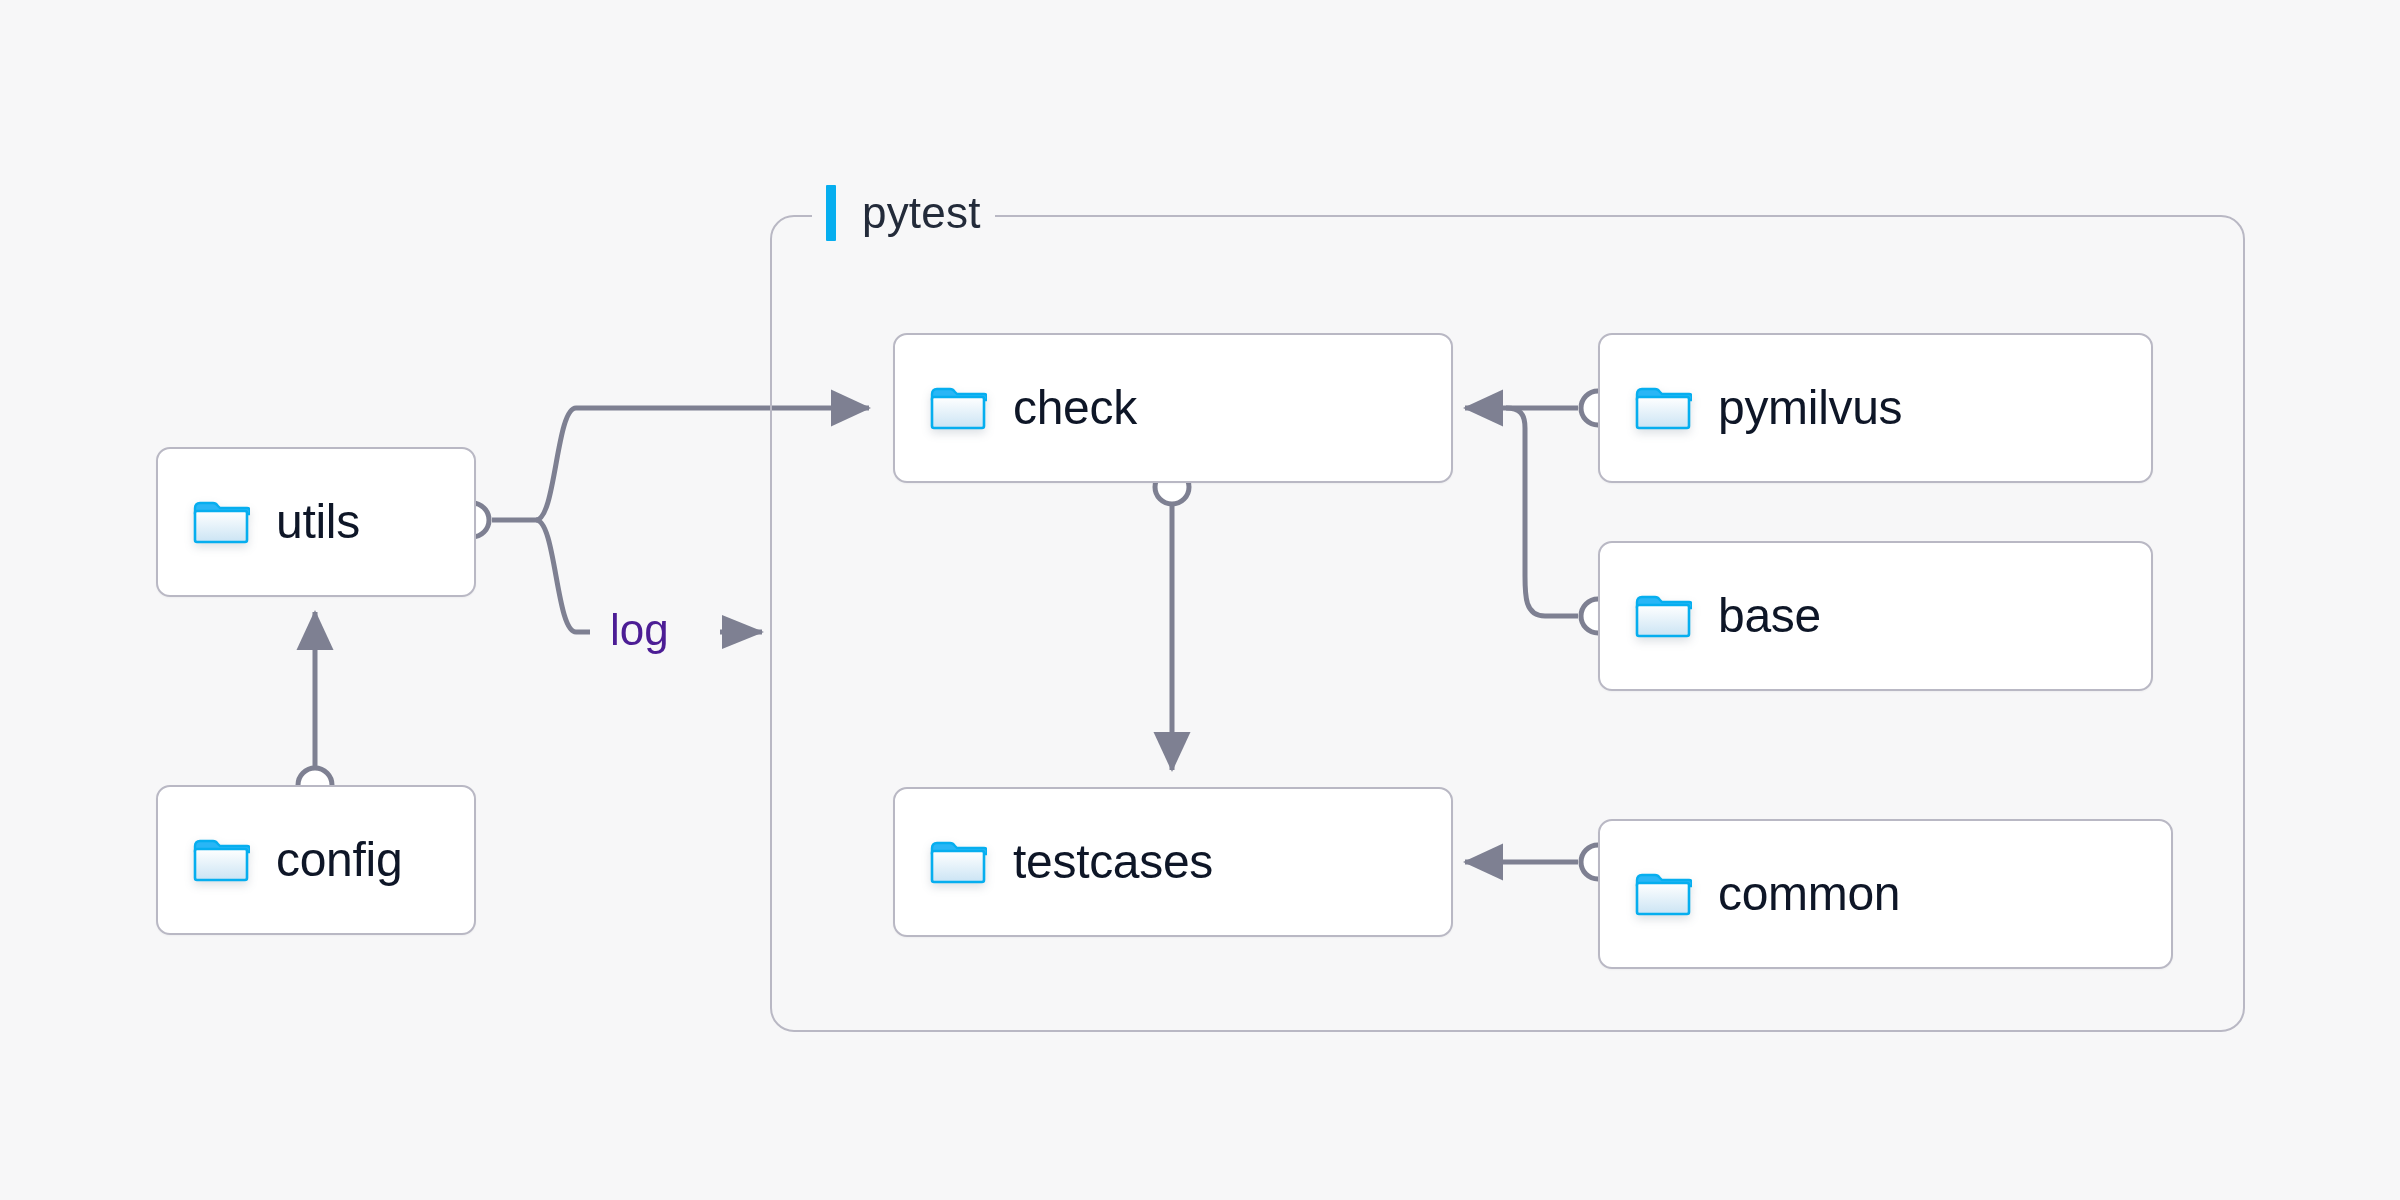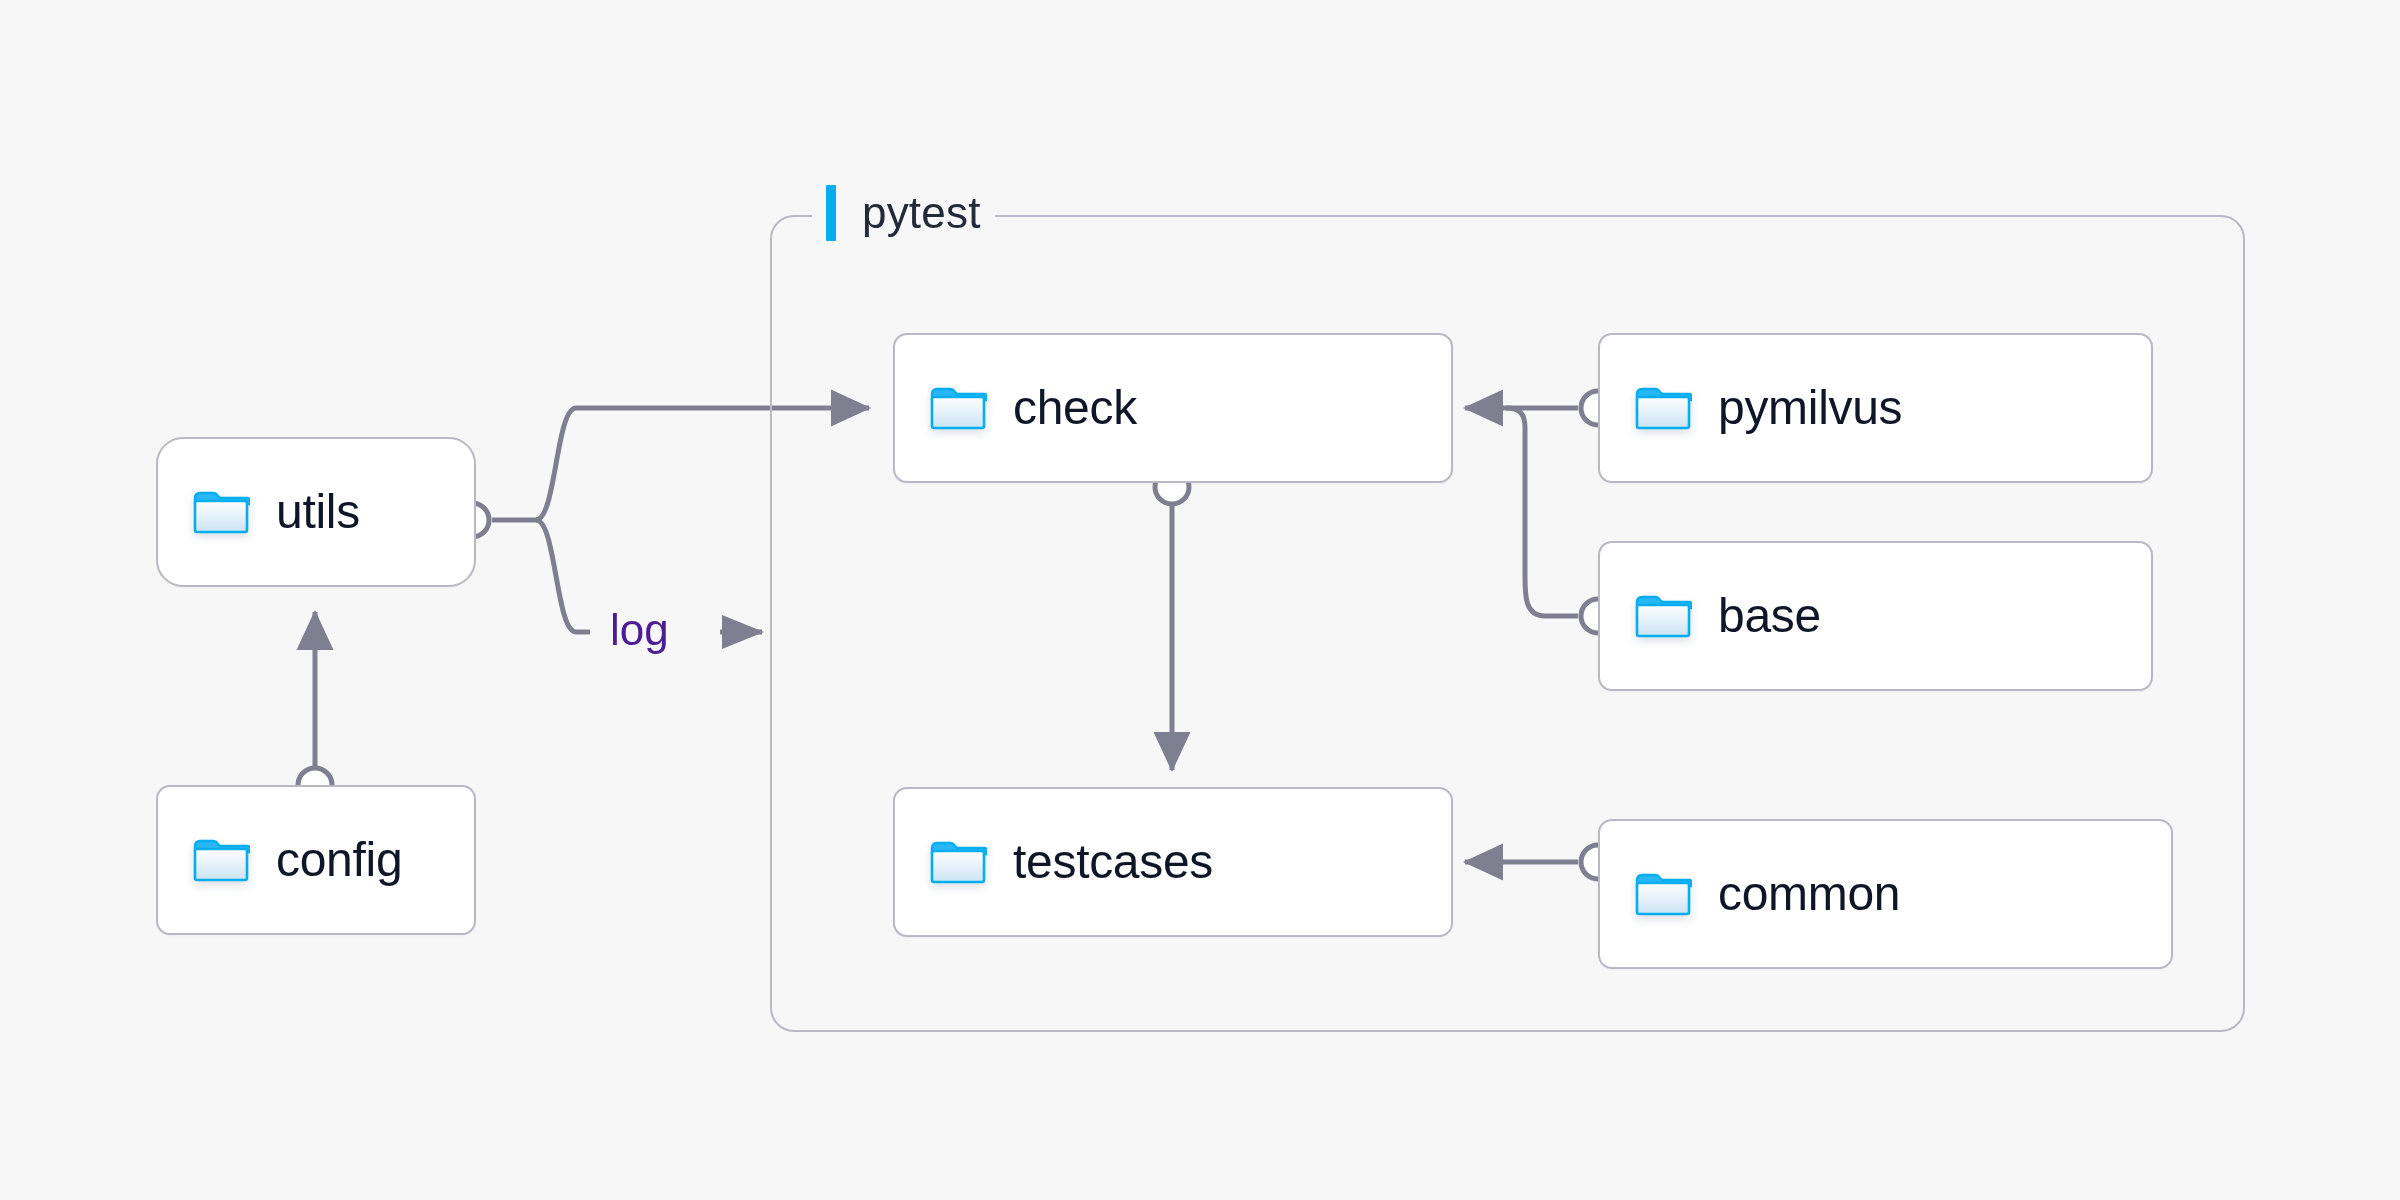--- a/index.html
+++ b/index.html
@@ -172,21 +172,21 @@
     </g>
   </svg>
 
   <div class="group-box" style="left:770px; top:215px; width:1475px; height:817px;"></div>
 
   <div class="group-label" style="left:812px; top:185px;">
     <span class="group-accent"></span>
     <span class="group-title">pytest</span>
   </div>
 
-  <div class="node" style="left:156px; top:437px; width:320px; height:150px;border-radius:27px;">
+  <div class="node" style="left:156px; top:447px; width:320px; height:150px;">
     <div class="node-inner">
       <svg class="folder-icon" viewBox="0 0 58 46">
         <path d="M3 9 q0-5 5-5 h13 q3 0 4.5 2.5 L28 9 h27 q3 0 3 3 v3 H3 z" fill="#29b6f6" stroke="#06aeef" stroke-width="2.4" stroke-linejoin="round"></path>
         <rect x="3" y="12" width="52" height="31" rx="2" fill="url(#folderGrad)" stroke="#06aeef" stroke-width="2.6"></rect>
       </svg>
       <span class="node-label">utils</span>
     </div>
   </div>
 
   <div class="node" style="left:156px; top:785px; width:320px; height:150px;">

